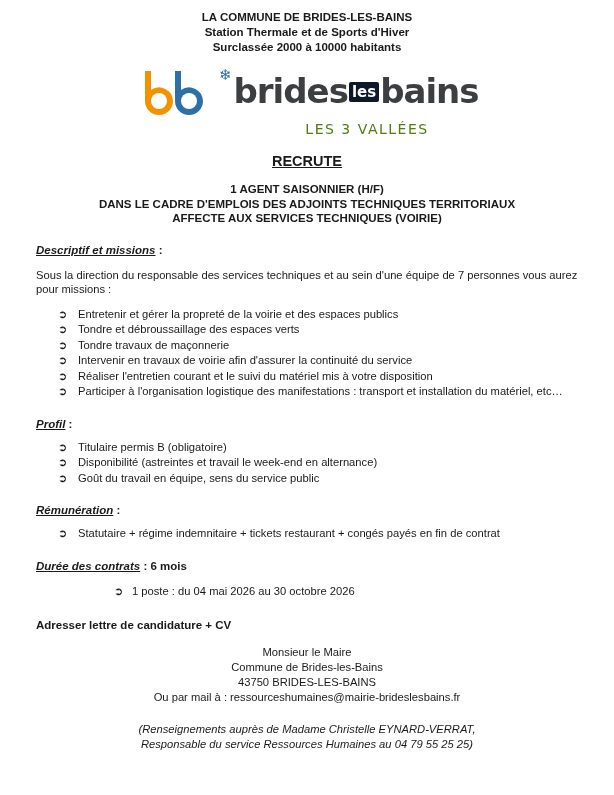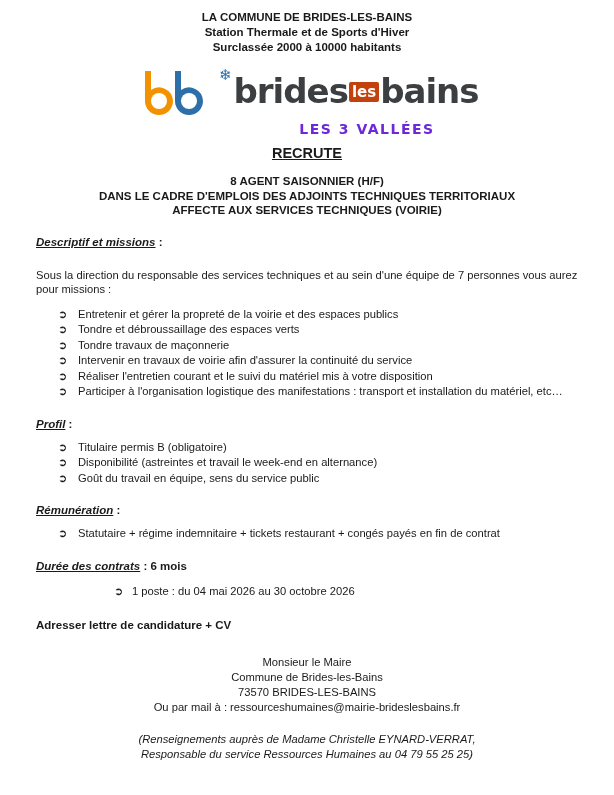--- a/index.html
+++ b/index.html
@@ -56,51 +56,51 @@
     font-weight: bold;
     font-size: 34px;
     letter-spacing: -1px;
     color: #3c3f41;
     line-height: 38px;
     white-space: nowrap;
   }
   .logo-text .les {
     font-size: 15px;
     color: #ffffff;
-    background: #c2410c;
+    background: #0f172a;
     padding: 1px 3px;
     border-radius: 2px;
     vertical-align: 6px;
     margin: 0 1px;
     letter-spacing: 0;
   }
   .logo-sub {
     font-family: "DejaVu Sans", sans-serif;
-    font-weight: bold;
+    font-weight: normal;
     font-size: 14px;
-    color: #6d28d9;
+    color: #4d7c0f;
     letter-spacing: 1.5px;
     margin-top: 2px;
     margin-left: 120px;
   }
   .snowflake {
     position: absolute;
     right: -4px;
     top: 4px;
     color: #2d6fa8;
     font-size: 15px;
     line-height: 15px;
   }
 
   .recrute {
     text-align: center;
     font-weight: bold;
     font-size: 14.5px;
     text-decoration: underline;
-    margin-top: 8px;
+    margin-top: 16px;
   }
   .poste {
     text-align: center;
     font-weight: bold;
     font-size: 11.5px;
     line-height: 14.5px;
     margin-top: 13px;
   }
   .contrat {
     text-align: center;
@@ -121,21 +121,21 @@
   }
   .section-title u { text-decoration: underline; }
   .section-title .plain {
     font-style: normal;
     font-weight: bold;
     text-decoration: none;
   }
   .para {
     font-size: 11.2px;
     line-height: 14.5px;
-    margin-top: 20px;
+    margin-top: 12px;
   }
   ul.bullets {
     list-style: none;
     margin: 10px 0 0 0;
     padding: 0 0 0 22px;
   }
   ul.bullets li {
     font-size: 11.2px;
     line-height: 15.5px;
     position: relative;
@@ -164,21 +164,21 @@
   .adresser {
     text-align: left;
     font-weight: bold;
     font-size: 11.5px;
     margin-top: 20px;
   }
   .contact {
     text-align: center;
     font-size: 11.2px;
     line-height: 15px;
-    margin-top: 24px;
+    margin-top: 14px;
   }
   .renseign {
     text-align: center;
     font-style: italic;
     font-size: 11.2px;
     line-height: 15px;
     margin-top: 17px;
   }
 </style>
 </head>
@@ -206,21 +206,21 @@
       <div class="logo-text">
         <span>brides</span><span class="les">les</span><span>bains</span>
       </div>
     </div>
     <div class="logo-sub">LES 3 VALLÉES</div>
   </div>
 
   <div class="recrute">RECRUTE</div>
 
   <div class="poste">
-    <div>8 AGENT SAISONNIER (H/F)</div>
+    <div>1 AGENT SAISONNIER (H/F)</div>
     <div>DANS LE CADRE D'EMPLOIS DES ADJOINTS TECHNIQUES TERRITORIAUX</div>
     <div>AFFECTE AUX SERVICES TECHNIQUES (VOIRIE)</div>
   </div>
 
 
   <div class="body-block">
 
     <div class="section-title">
       <u>Descriptif et missions</u><span class="plain"> :</span>
     </div>
@@ -260,21 +260,21 @@
 
     <div class="one-poste">
       <span class="mark">➲</span><span>1 poste : du 04 mai 2026 au 30 octobre 2026</span>
     </div>
 
     <div class="adresser">Adresser lettre de candidature + CV</div>
 
     <div class="contact">
       <div>Monsieur le Maire</div>
       <div>Commune de Brides-les-Bains</div>
-      <div>73570 BRIDES-LES-BAINS</div>
+      <div>43750 BRIDES-LES-BAINS</div>
       <div>Ou par mail à : ressourceshumaines@mairie-brideslesbains.fr</div>
     </div>
 
     <div class="renseign">
       <div>(Renseignements auprès de Madame Christelle EYNARD-VERRAT,</div>
       <div>Responsable du service Ressources Humaines au 04 79 55 25 25)</div>
     </div>
 
   </div>
 </div>

